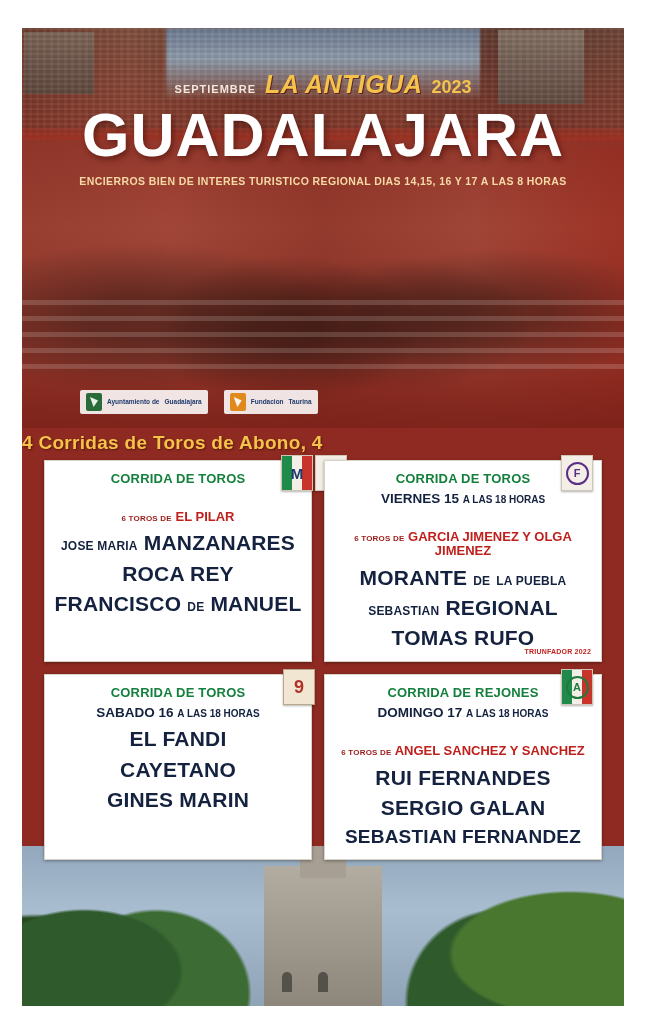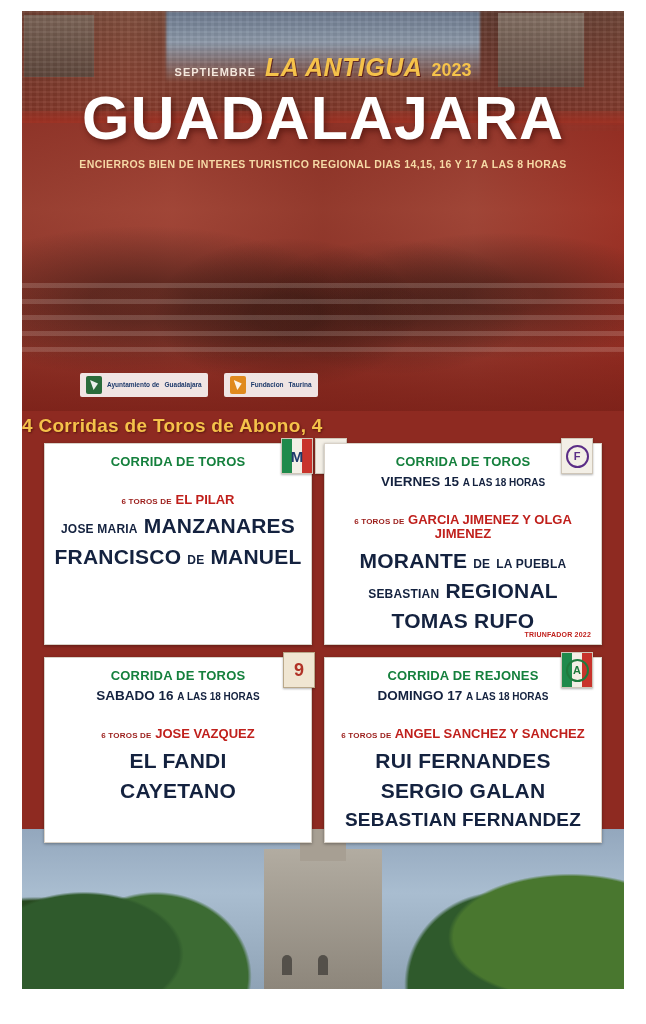--- a/index.html
+++ b/index.html
@@ -13,21 +13,21 @@
     font-family: "Liberation Sans", sans-serif;
     overflow: hidden;
   }
 
   .poster {
     position: relative;
     width: 646px;
     height: 1024px;
     background: #ffffff;
     box-sizing: border-box;
-    padding: 11px 22px 18px 22px;
+    padding: 28px 22px 18px 22px;
   }
 
   .poster-inner {
     position: relative;
     width: 602px;
     height: 978px;
     overflow: hidden;
     background: #8e2a21;
   }
 
@@ -446,20 +446,23 @@
         <div class="card-type">CORRIDA DE TOROS</div>
         <div class="ganaderia">
           <span class="pre">6 TOROS DE</span>
           <span>EL PILAR</span>
         </div>
         <div class="torero">
           <span class="pre">JOSE MARIA</span>
           <span>MANZANARES</span>
         </div>
         <div class="torero">
+          <span>ROCA REY</span>
+        </div>
+        <div class="torero">
           <span>FRANCISCO</span>
           <span class="mid">DE</span>
           <span>MANUEL</span>
         </div>
       </div>
 
       <div class="card">
         <div class="emb-card2">
           <div class="emblem purple circle">
             <span class="glyph">F</span>
@@ -493,29 +496,28 @@
         <div class="emb-card3">
           <div class="emblem num">
             <span class="glyph">9</span>
           </div>
         </div>
         <div class="card-type">CORRIDA DE TOROS</div>
         <div class="card-date">
           <span>SABADO 16</span>
           <span class="small">A LAS 18 HORAS</span>
         </div>
-        <div class="ganaderia">
-          <span class="pre">6 TOROS DE</span>
-          <span>JOSE VAZQUEZ</span>
-        </div>
         <div class="torero">
           <span>EL FANDI</span>
         </div>
         <div class="torero">
           <span>CAYETANO</span>
+        </div>
+        <div class="torero">
+          <span>GINES MARIN</span>
         </div>
       </div>
 
       <div class="card rej">
         <div class="emb-card4">
           <div class="emblem green-stripe green-circle">
             <span class="glyph">A</span>
           </div>
         </div>
         <div class="card-type">CORRIDA DE REJONES</div>

